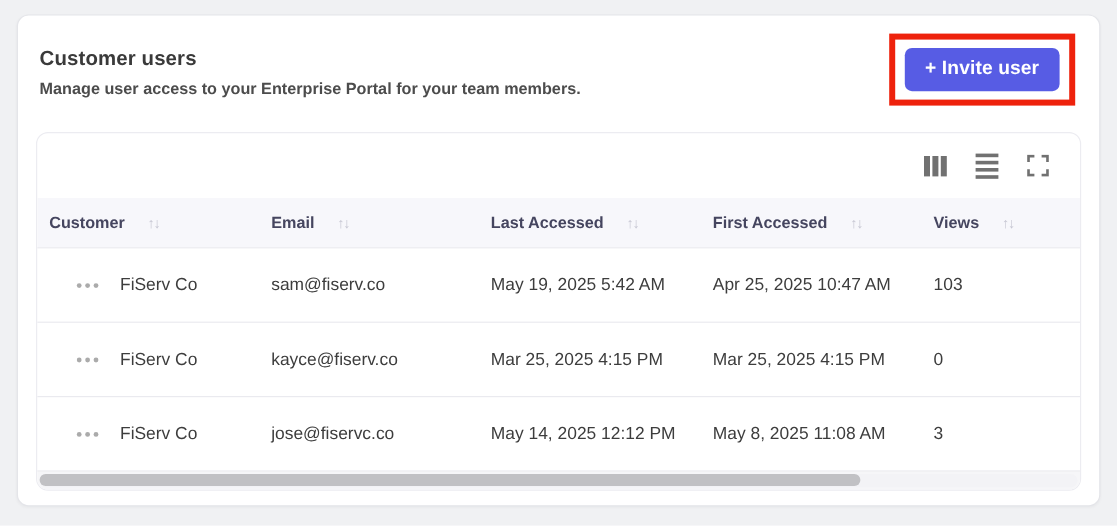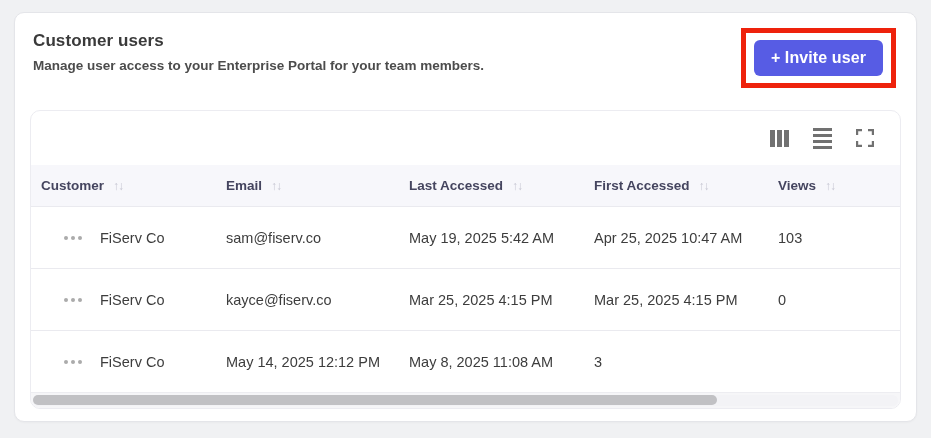--- a/index.html
+++ b/index.html
@@ -9,21 +9,21 @@
     font-family:"Liberation Sans", sans-serif;
     position:relative;
     overflow:hidden;
   }
   .outer-card {
     position:absolute; left:14px; top:12px; width:903px; height:410px;
     background:#ffffff; border:1px solid #e4e5e9; border-radius:10px;
     box-shadow:0 1px 2px rgba(0,0,0,0.03);
   }
   .card-head {
-    display:flex; justify-content:space-between; align-items:flex-start;
+    display:flex; justify-content:space-between; align-items:center;
     padding:18px 16px 0 18px;
   }
   .page-title { font-size:17px; font-weight:700; color:#3a3a3a; letter-spacing:0.1px; }
   .page-subtitle { font-size:13.5px; color:#4c4c4c; margin-top:7px;font-weight:bold; }
   .annotation-box {
     border:5px solid #ee220c; padding:7px 8px; margin-top:-3px; margin-right:4px;
     background:transparent;
   }
   .invite-btn {
     background:#575ce4; color:#ffffff; border:none; border-radius:6px;
@@ -47,21 +47,21 @@
   .dens-icon i { display:block; width:19px; height:3px; background:#717171; }
   .grid {
     display:grid;
     grid-template-columns:185px 183px 185px 184px 1fr;
     align-items:center;
   }
   .thead {
     background:#f7f7fb; height:41px;
     font-size:13.5px; font-weight:700; color:#45455f;
   }
-  .th { display:flex; align-items:center; gap:9px; padding-left:10px; cursor:pointer; }
+  .th { display:flex; align-items:center; gap:19px; padding-left:10px; cursor:pointer; }
   .sort { font-size:12px; color:#c7c7d3; letter-spacing:-1px; font-weight:400; }
   .trow {
     height:62px; border-top:1px solid #eaeaef;
     font-size:14.5px; color:#3d3d3d;
   }
   .td { padding-left:10px; }
   .td-customer { display:flex; align-items:center; padding-left:0; }
   .dots-btn {
     margin-left:31px; display:flex; gap:3px; align-items:center; cursor:pointer;
     background:none; border:none; padding:4px 2px;
@@ -174,20 +174,21 @@
 
     <div class="grid trow">
       <div class="td td-customer">
         <button class="dots-btn">
             <i></i>
             <i></i>
             <i></i>
           </button>
         <span class="cust-name">FiServ Co</span>
       </div>
+      <div class="td">jose@fiservc.co</div>
       <div class="td">May 14, 2025 12:12 PM</div>
       <div class="td">May 8, 2025 11:08 AM</div>
       <div class="td">3</div>
     </div>
 
     <div class="hscroll">
       <div class="hscroll-track"></div>
       <div class="hscroll-thumb"></div>
     </div>
 

